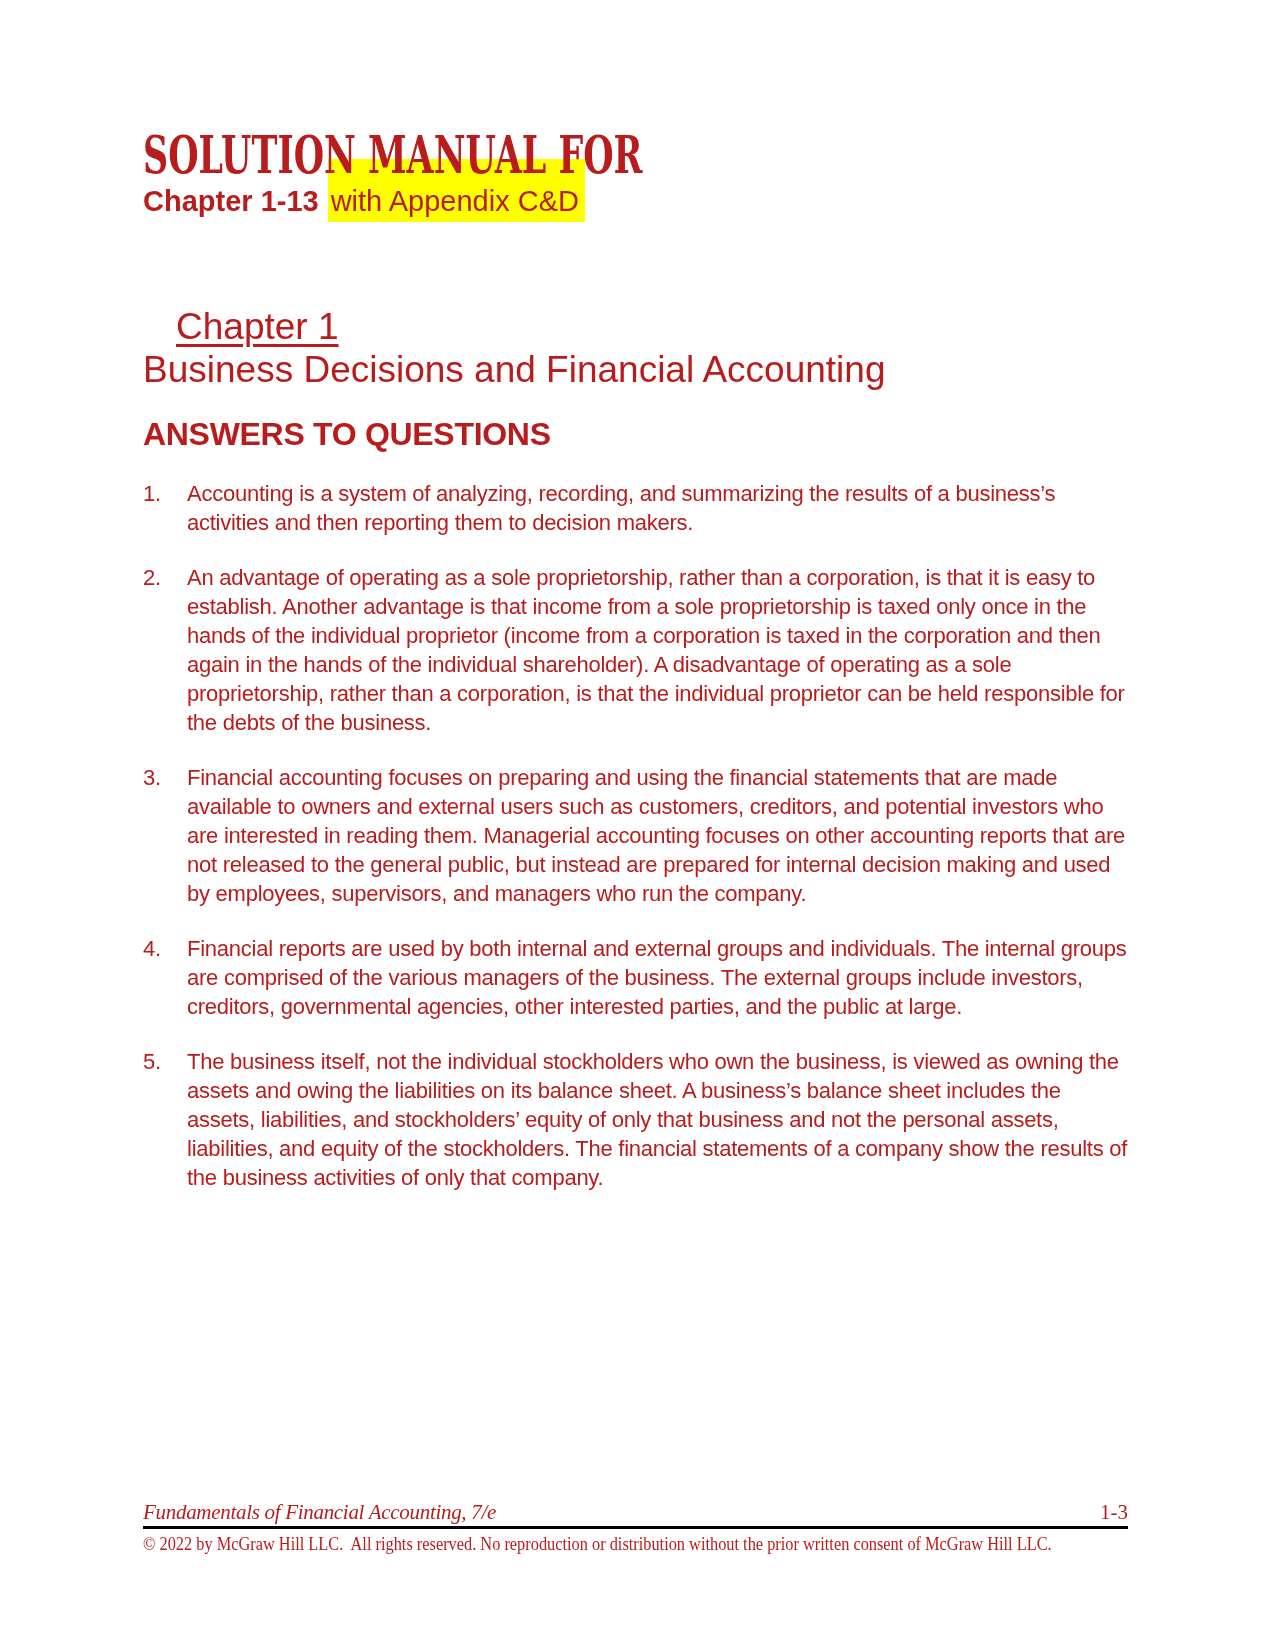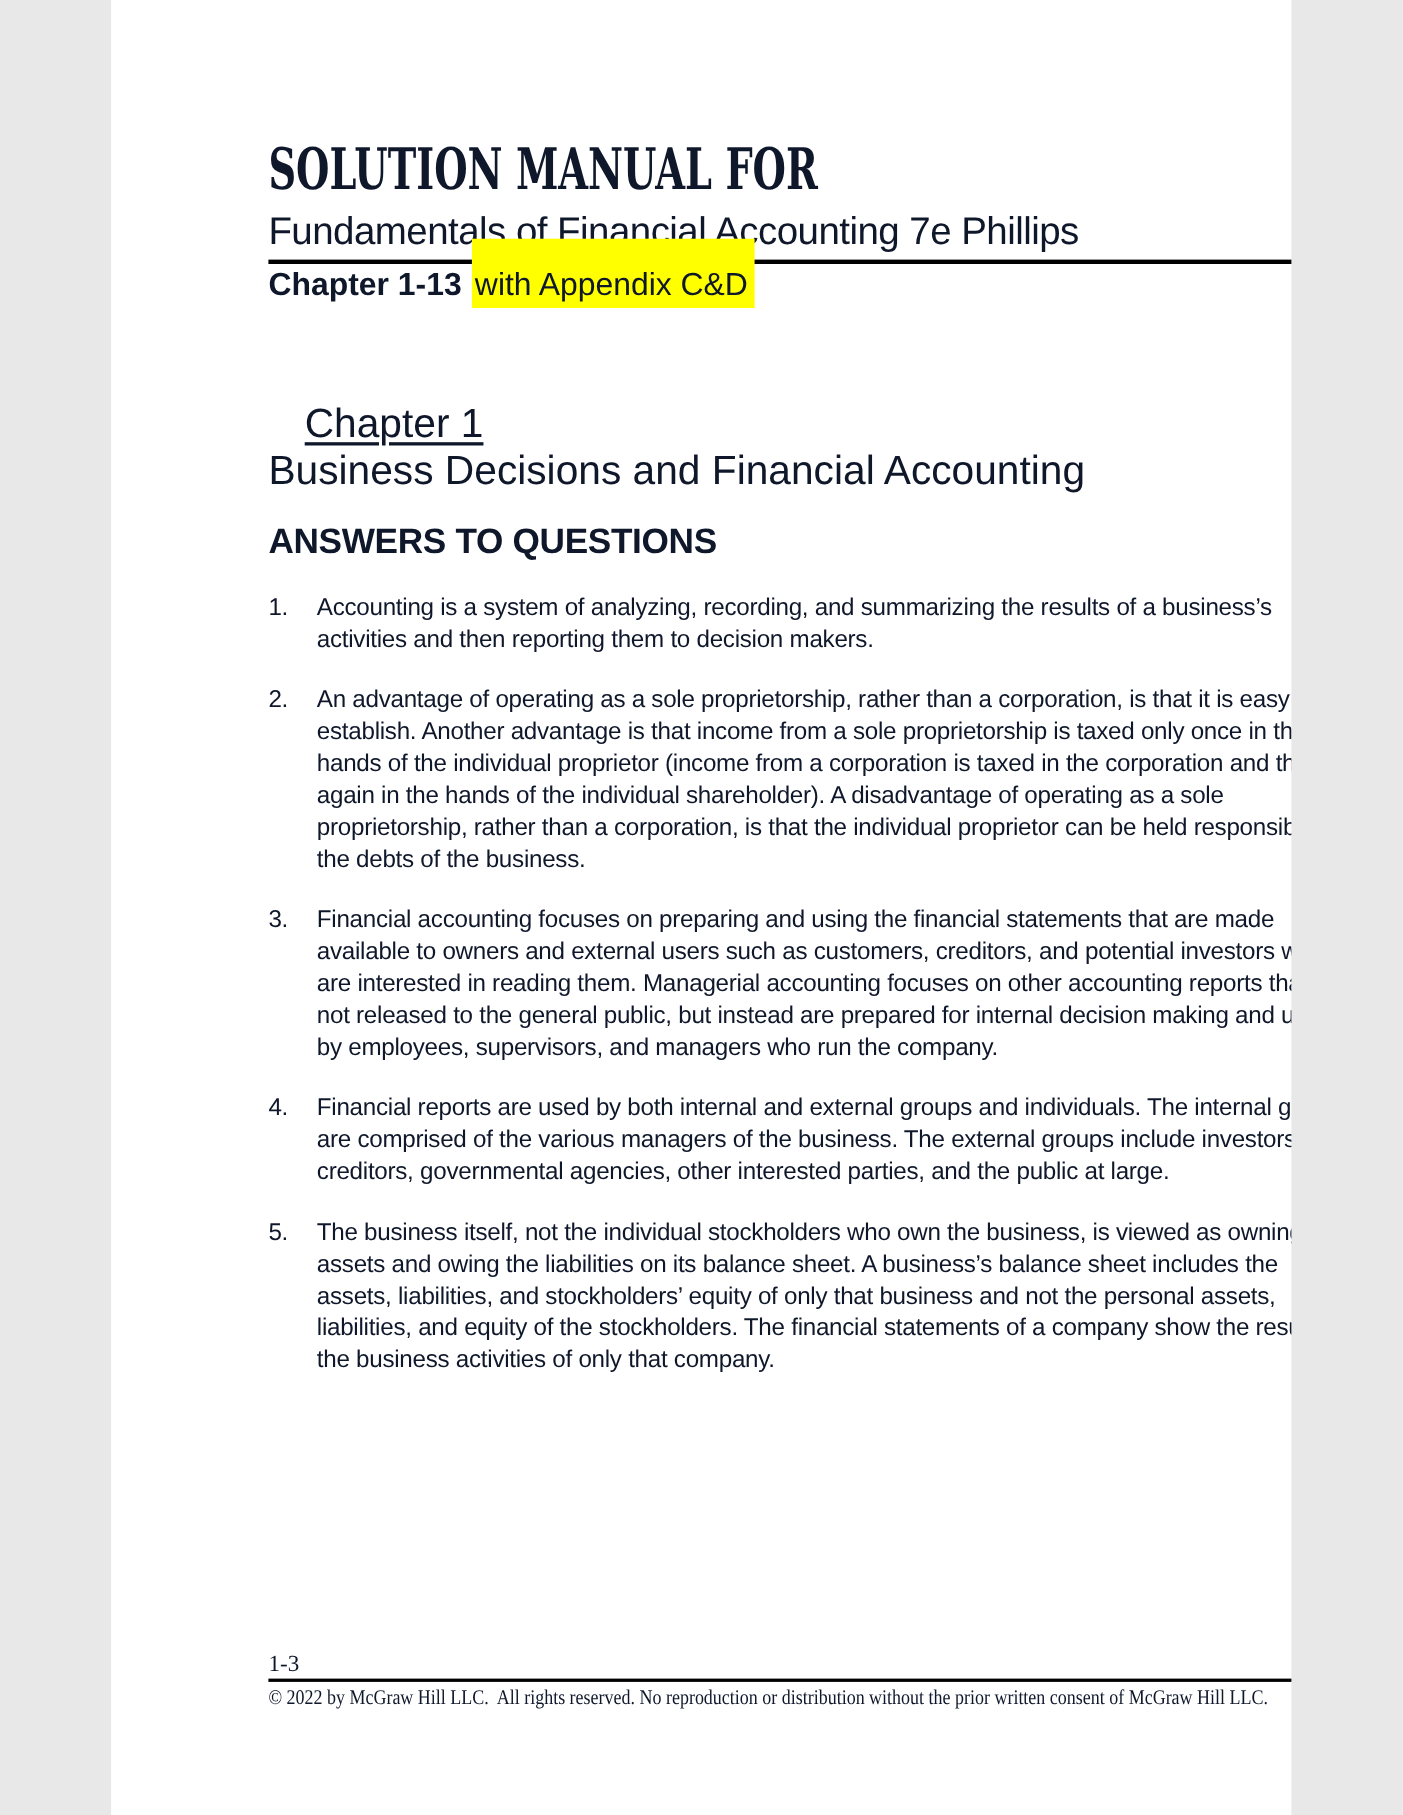--- a/index.html
+++ b/index.html
@@ -1,24 +1,24 @@
 <!DOCTYPE html>
 <html style="--hl: #ffff00;"><head>
 <meta charset="utf-8">
 <style>
   * { margin: 0; padding: 0; box-sizing: border-box; }
   html, body { background: #e8e8e8; }
   .page {
     position: relative;
-    width: 1073px;
+    width: 1275px;
     height: 1650px;
     margin: 0 auto;
     background: #ffffff;
     overflow: hidden;
-    color: #0f172a;
+    color: #b91c1c;
   }
   .content {
     position: absolute;
     left: 143px;
     top: 0;
     width: 990px;
   }
   
   .manual-title {
     margin-top: 128px;
@@ -143,23 +143,20 @@
   }
 </style>
 </head>
 <body>
 
 <div class="page">
   <div class="content">
 
     <h1 class="manual-title">SOLUTION MANUAL FOR</h1>
 
-    <div class="book-title-block">
-      <h2 class="book-title">Fundamentals of Financial Accounting 7e Phillips</h2>
-    </div>
 
     <h3 class="chapter-range">
       <span class="chapter-range-label">Chapter 1-13</span><span class="chapter-range-highlight">with Appendix C&amp;D</span>
     </h3>
 
     <div>
       <h2 class="chapter-number">Chapter 1</h2>
       <h2 class="chapter-title">Business Decisions and Financial Accounting</h2>
     </div>
 
@@ -190,17 +187,18 @@
       <div class="answer-item">
         <span class="answer-number">5.</span>
         <span class="answer-text">The business itself, not the individual stockholders who own the business, is viewed as owning the assets and owing the liabilities on its balance sheet. A business’s balance sheet includes the assets, liabilities, and stockholders’ equity of only that business and not the personal assets, liabilities, and equity of the stockholders. The financial statements of a company show the results of the business activities of only that company.</span>
       </div>
 
     </div>
   </div>
 
   <div class="footer">
     <div class="footer-top">
+      <span class="footer-book-reference">Fundamentals of Financial Accounting, 7/e</span>
       <span class="footer-page-number">1-3</span>
     </div>
     <span class="footer-copyright">© 2022 by McGraw Hill LLC.  All rights reserved. No reproduction or distribution without the prior written consent of McGraw Hill LLC.</span>
   </div>
 </div>
 
 </body></html>

